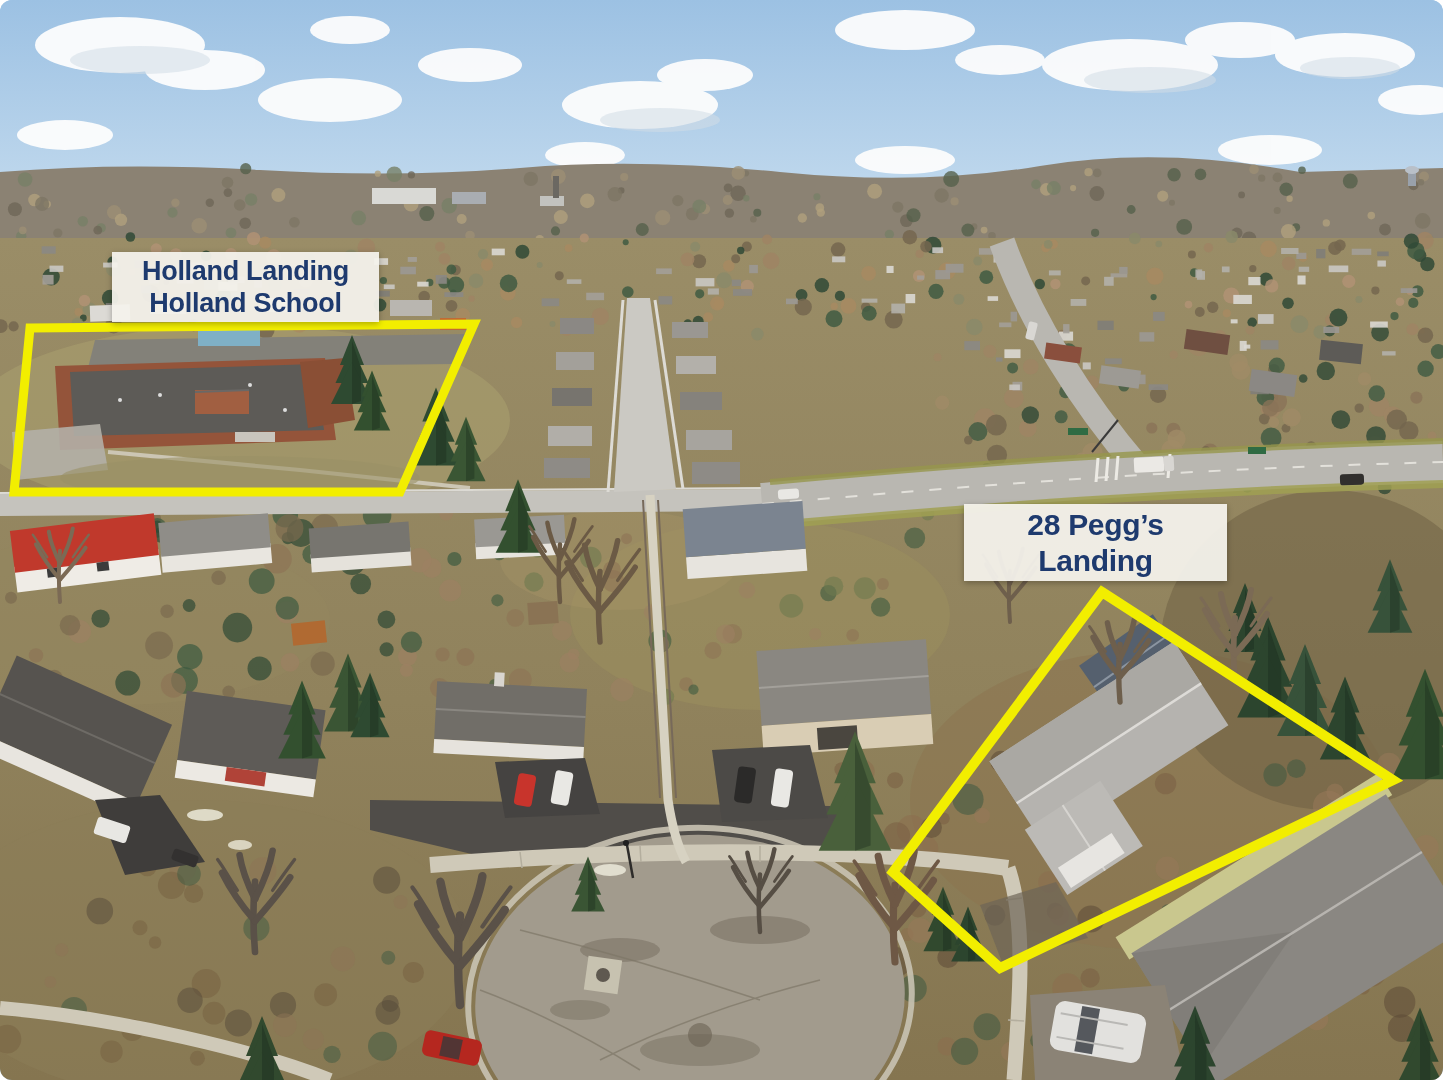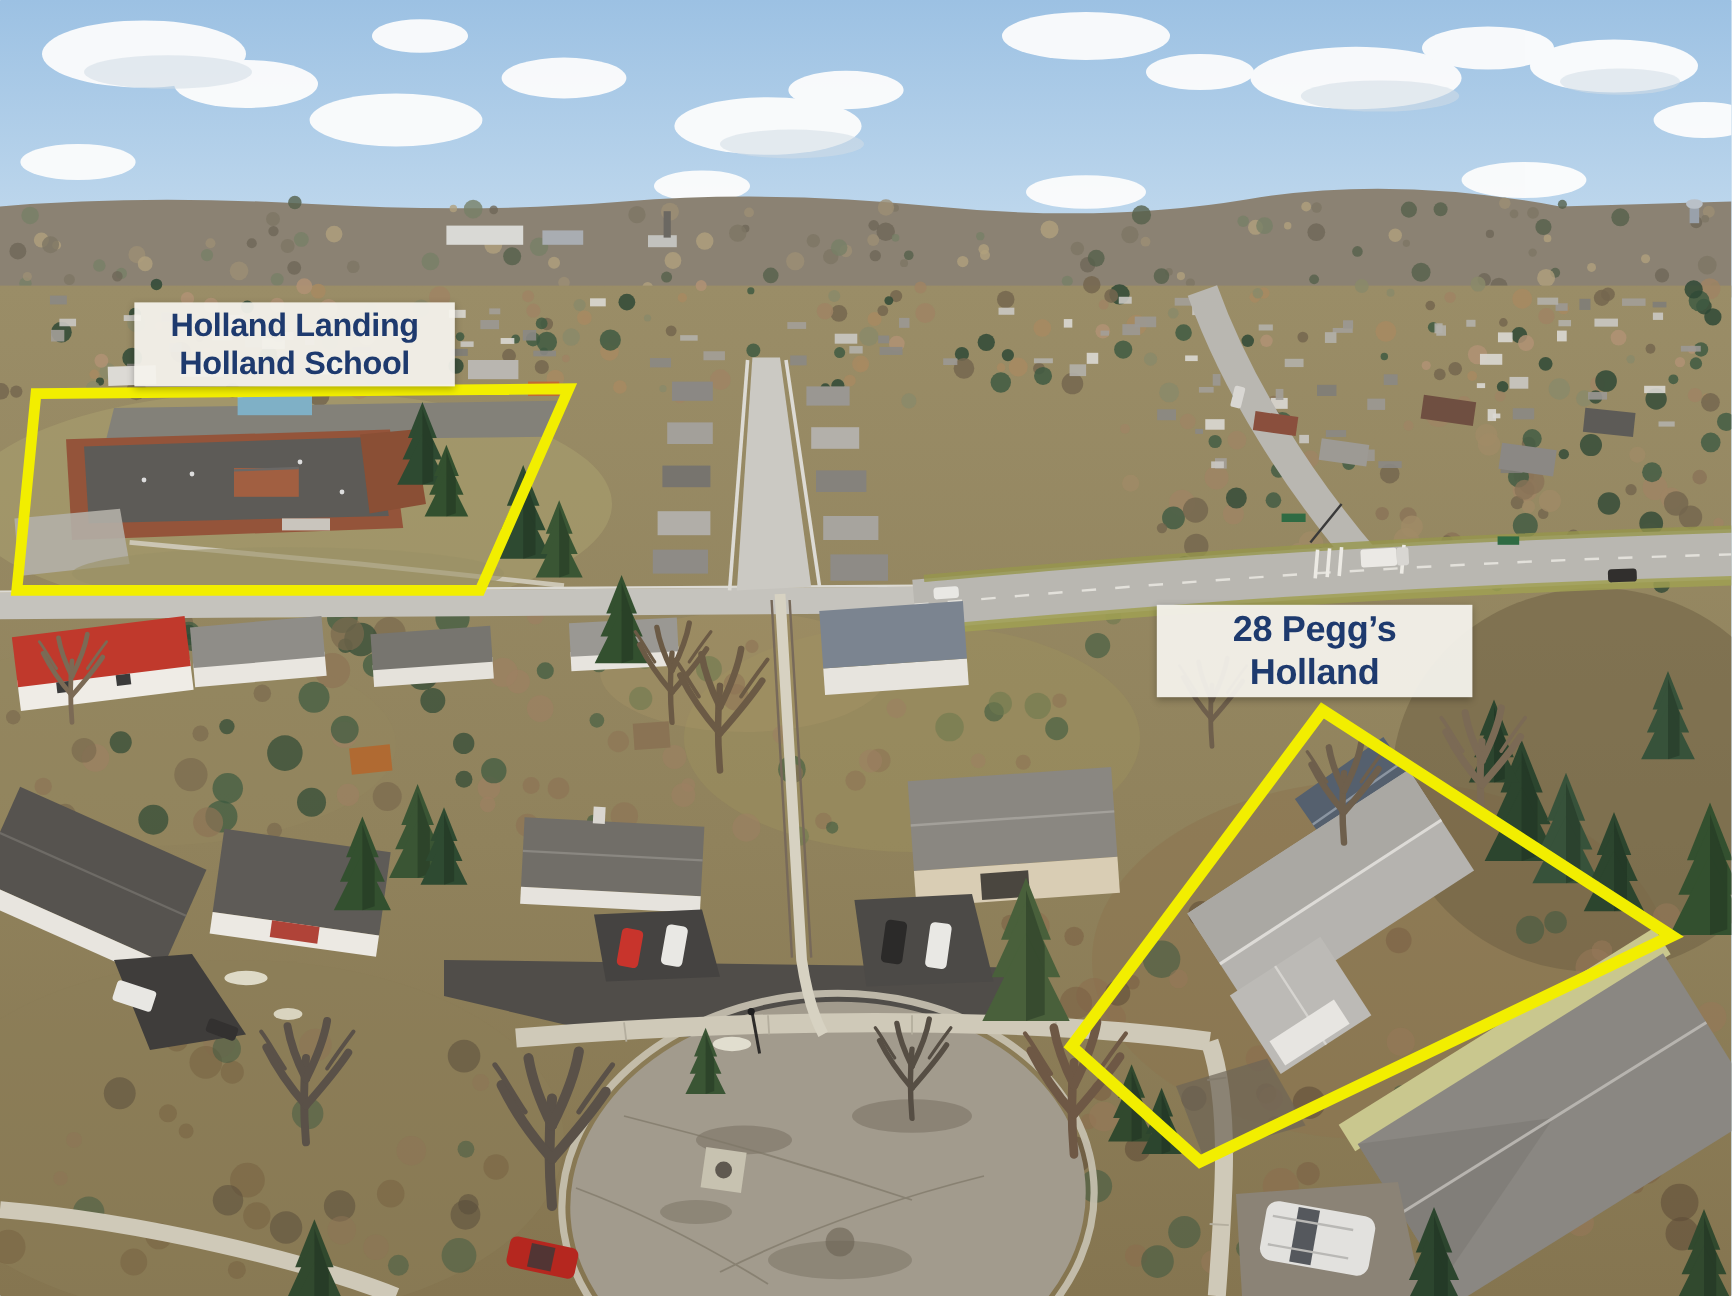--- a/index.html
+++ b/index.html
@@ -1,18 +1,18 @@
 <!DOCTYPE html>
 <html style="--outline-yellow: #f2ee00; --label-text: #1e3a6e; --label-bg: #f4f2ecf0;"><head>
 <meta charset="utf-8">
 <style>
   html,body{margin:0;padding:0;background:#ffffff;}
   #photo{
     position:relative;width:1443px;height:1080px;overflow:hidden;
-    border-radius:1px;background:#9fc3e4;
+    border-radius:12px;background:#9fc3e4;
     font-family:"Liberation Sans",sans-serif;
   }
   #photo svg{position:absolute;inset:0;display:block;}
   .label{
     position:absolute;display:flex;flex-direction:column;align-items:center;justify-content:center;
     background:var(--label-bg,#f4f2ec);color:var(--label-text,#1e3a6e);
     font-weight:700;text-align:center;letter-spacing:-0.3px;
     box-shadow:0 2px 6px rgba(0,0,0,.28);
   }
   #label-school{left:112px;top:252px;width:267px;height:70px;font-size:27px;line-height:32px;}
@@ -1053,15 +1053,15 @@
     <polygon class="outline" points="1102,592 1393,780 1000,968 893,872" stroke-width="10"></polygon>
   </g>
 </svg>
 
 <div class="label" id="label-school">
   <span>Holland Landing</span>
   <span>Holland School</span>
 </div>
 <div class="label" id="label-property">
   <span>28 Pegg’s</span>
-  <span>Holland</span>
+  <span>Landing</span>
 </div>
 </div>
 
 </body></html>

